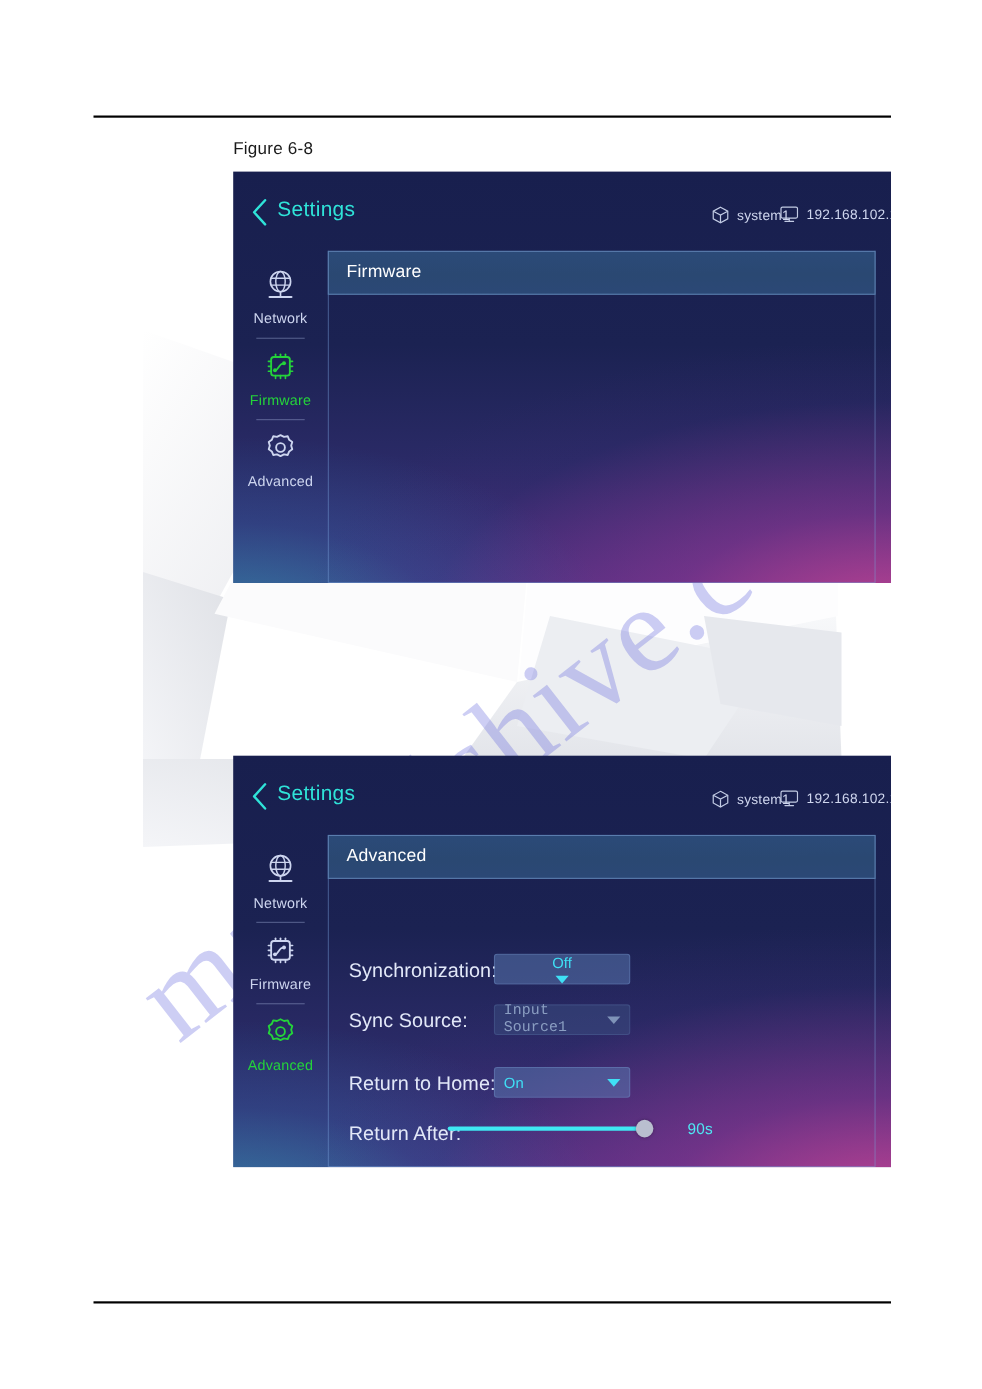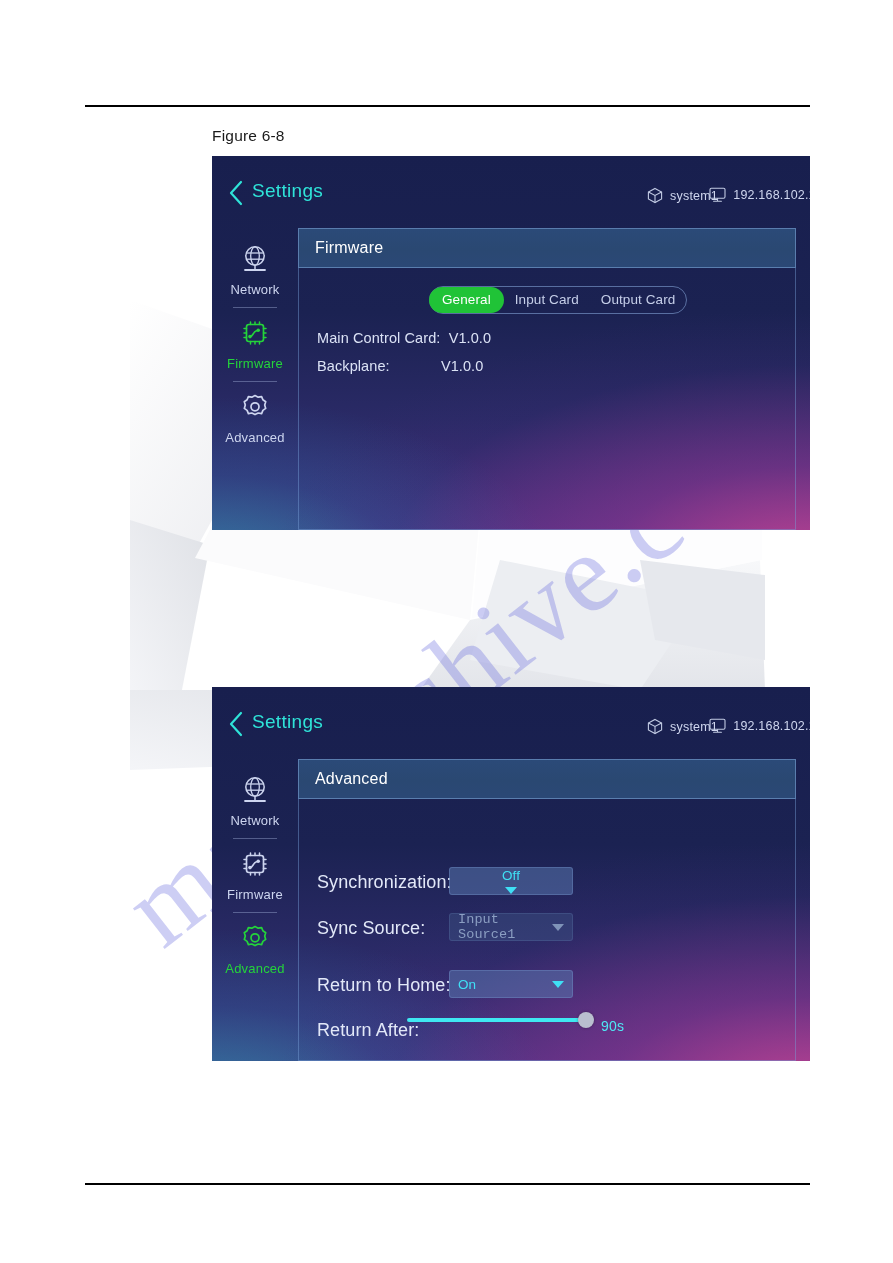--- a/index.html
+++ b/index.html
@@ -275,21 +275,22 @@
     border-left: 6px solid transparent;
     border-right: 6px solid transparent;
     border-top: 7px solid #3fe0f5;
   }
   .select.disabled .caret { border-top-color: #7f93b8; }
 
   
   .slider-wrap {
     position: absolute;
     display: flex;
-    align-items: flex-start;
+    align-items: center;
+    gap: 24px;
   }
   .slider-track {
     width: 180px;
     height: 4px;
     border-radius: 2px;
     background: #3fe8f2;
     position: relative;
   }
   .slider-knob {
     position: absolute;
@@ -433,39 +434,20 @@
             <path d="M16 4.6 l3.2 1.6 3.4-.6 1.3 3.2 2.8 2-1 3.3 1 3.3-2.8 2-1.3 3.2-3.4-.6-3.2 1.6-3.2-1.6-3.4.6-1.3-3.2-2.8-2 1-3.3-1-3.3 2.8-2 1.3-3.2 3.4.6z" fill="none" stroke="#cdd5ef" stroke-width="1.7" stroke-linejoin="round"></path>
             <circle cx="16" cy="15.8" r="4" fill="none" stroke="#cdd5ef" stroke-width="1.7"></circle>
           </svg>
         </div>
         <div class="sb-label">Advanced</div>
       </div>
     </div>
 
     <div class="panel">
       <div class="panel-title">Firmware</div>
-      <div class="panel-inner">
-
-        <div class="tabgroup" style="left:130px; top:18px;">
-          <div class="tab active">General</div>
-          <div class="tab">Input Card</div>
-          <div class="tab">Output Card</div>
-        </div>
-
-        <div class="info-row" style="left:18px; top:62px;">
-          <span>Main Control Card:</span>
-          <span class="val">V1.0.0</span>
-        </div>
-
-        <div class="info-row" style="left:18px; top:90px;">
-          <span>Backplane:</span>
-          <span class="val" style="margin-left:47px;">V1.0.0</span>
-        </div>
-
-      </div>
     </div>
 
   </div>
 </div>
 
 <div class="fig-caption c2">Figure 6-9</div>
 
 <div class="device d2">
 
   <div class="dev-header">

